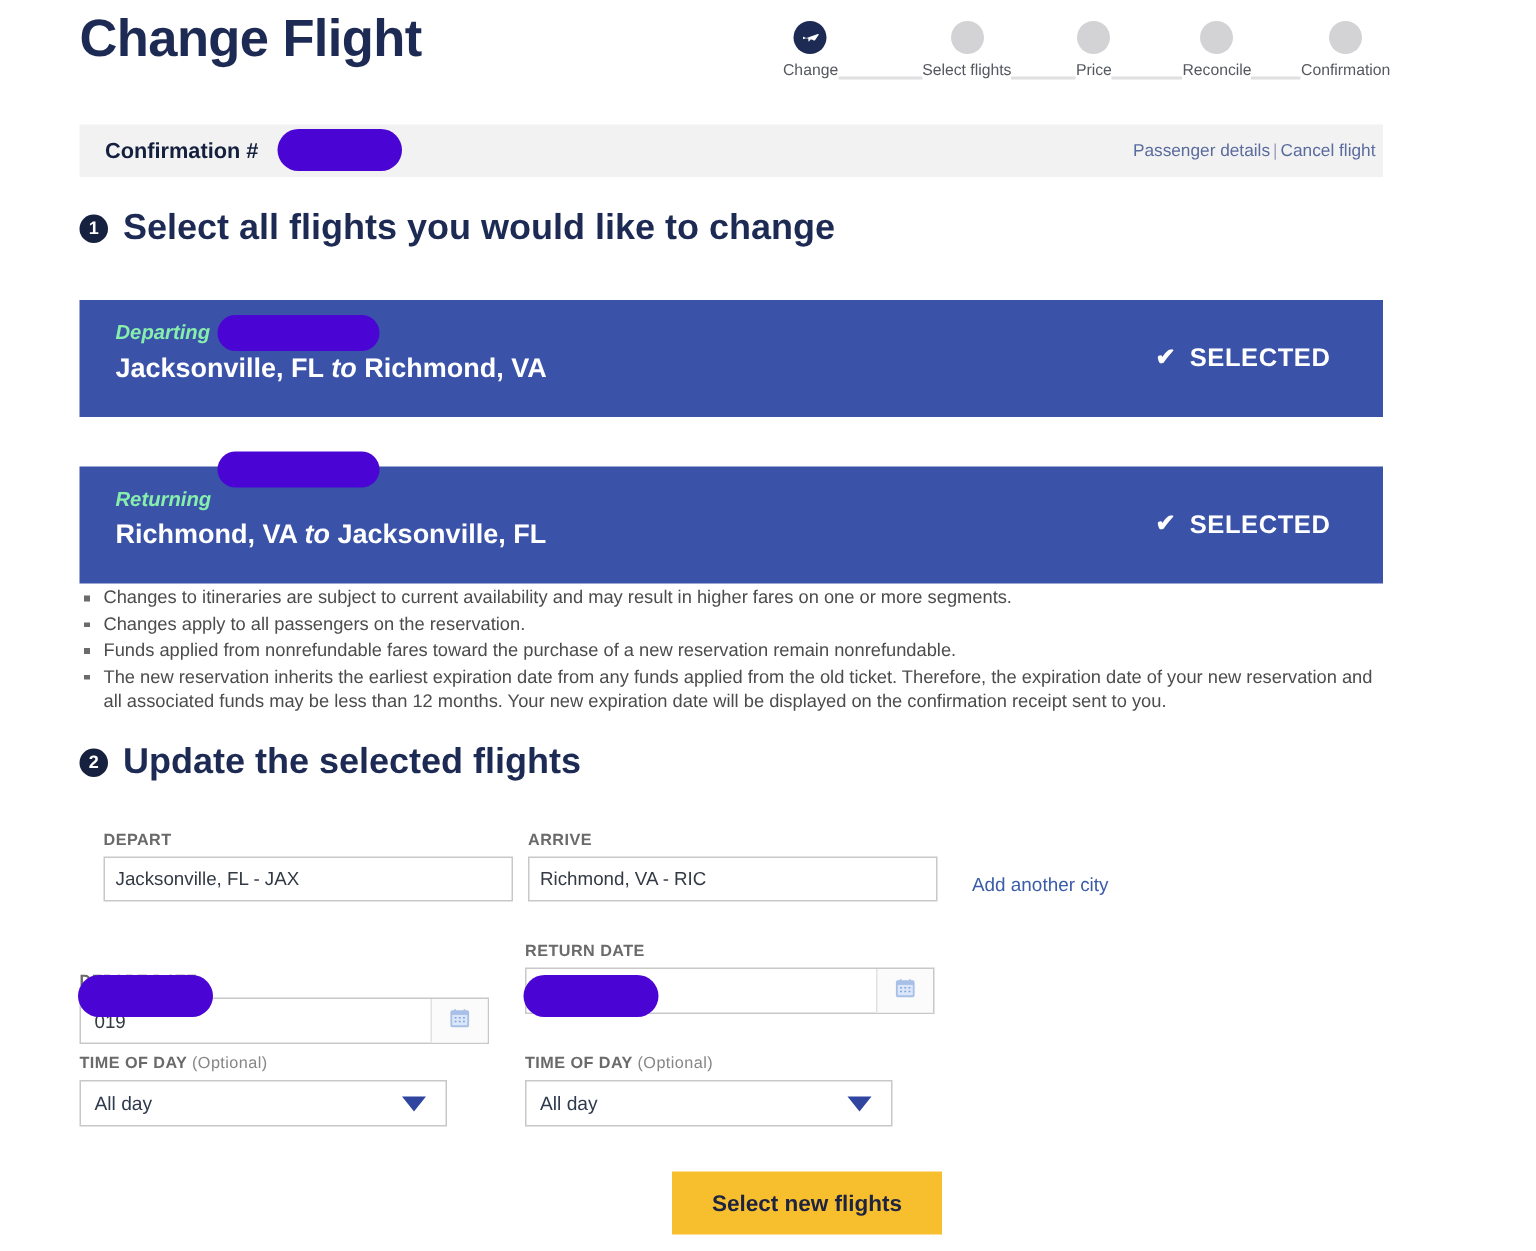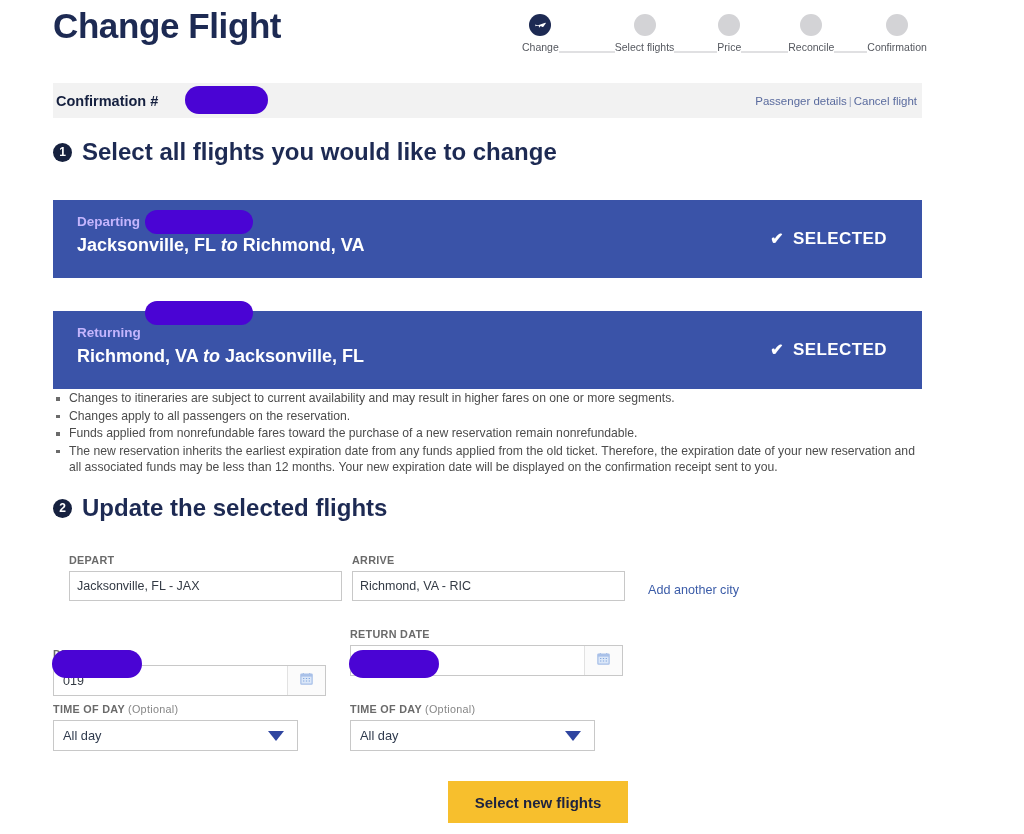--- a/index.html
+++ b/index.html
@@ -43,21 +43,21 @@
   }
   .plane-icon svg { display: block; }
 
   
   .conf-bar {
     position: absolute; left: 53px; top: 83px; width: 869px; height: 35px;
     background: #f2f2f2;
     display: flex; align-items: center;
   }
   .conf-label {
-    margin-left: 3px; font-size: 14.5px; font-weight: bold; color: #15203f;
+    margin-left: 17px; font-size: 14.5px; font-weight: bold; color: #15203f;
   }
   .conf-links {
     position: absolute; right: 5px; top: 50%; transform: translateY(-50%);
     font-size: 11.5px; color: #5a6b9e; white-space: nowrap;
   }
   .conf-links a { color: #5a6b9e; text-decoration: none; }
   .conf-links .sep { color: #9aa3bd; margin: 0 2px; }
 
   
   .redact {
@@ -87,21 +87,21 @@
   
   .flight-card {
     position: absolute; left: 53px; width: 869px; height: 78px;
     background: #3a53a8;
     display: flex; align-items: center;
   }
   #card-depart { top: 200px; }
   #card-return { top: 291px; margin-top: 20px; }
   .fc-text { position: absolute; left: 24px; top: 14px; }
   .fc-kicker {
-    font-size: 13.5px; font-weight: bold; color: #c4b5fd;
+    font-size: 13.5px; font-style: italic; font-weight: bold; color: #86efac;
     line-height: 16px;
   }
   .fc-route {
     margin-top: 4px; font-size: 18px; font-weight: bold; color: #ffffff;
     line-height: 22px;
   }
   .fc-route .to { font-style: italic; font-weight: bold; }
   .fc-selected {
     position: absolute; right: 35px; top: 50%; transform: translateY(-50%);
     font-size: 17px; font-weight: bold; color: #ffffff; letter-spacing: 0.4px;

